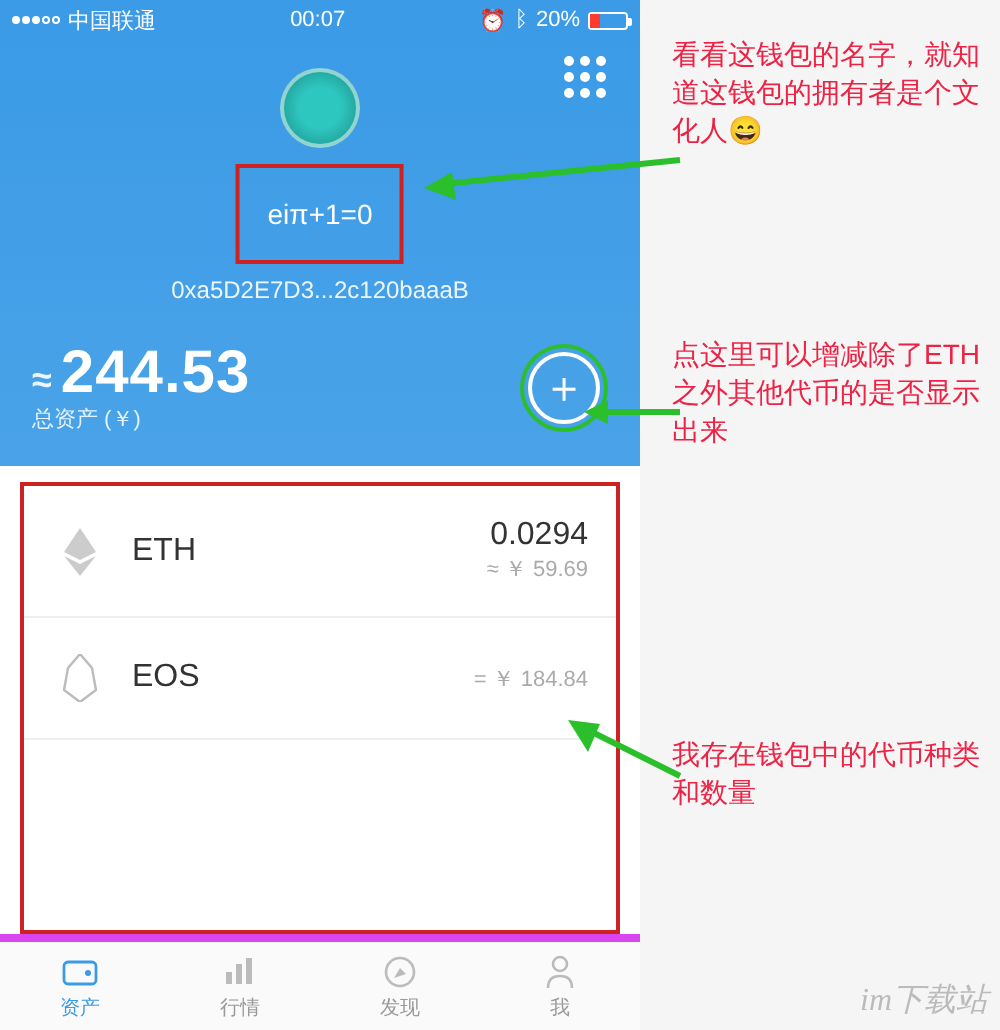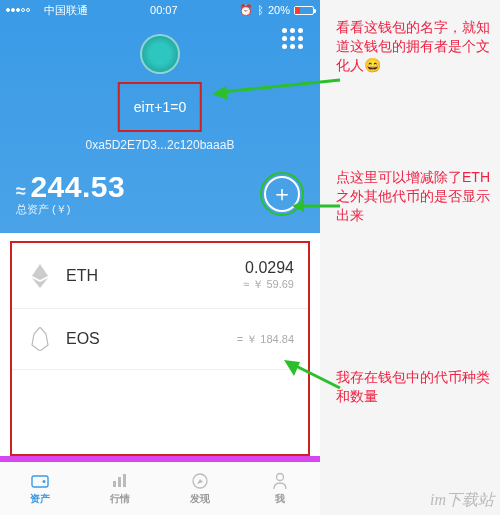--- a/index.html
+++ b/index.html
@@ -1,19 +1,19 @@
 <!DOCTYPE html>
 <html><head>
 <meta charset="utf-8">
 <style>
   * { margin: 0; padding: 0; box-sizing: border-box; font-family: -apple-system, "Helvetica Neue", Arial, sans-serif; }
   body { background: #f5f5f5; width: 500px; height: 515px; position: relative; overflow: hidden; }
   .phone { position: absolute; left: 0; top: 0; width: 320px; height: 515px; background: #fff; display: flex; flex-direction: column; }
   .status-bar { height: 20px; background: #3b9be6; color: #fff; font-size: 11px; display: flex; align-items: center; padding: 0 6px; justify-content: space-between; }
-  .status-left, .status-right { display: flex; align-items: center; gap: 14px; }
+  .status-left, .status-right { display: flex; align-items: center; gap: 4px; }
   .status-right { gap: 4px; }
   .dots { display: flex; gap: 1px; }
   .dots span { width: 4px; height: 4px; border: 0.5px solid #fff; border-radius: 50%; }
   .dots span.filled { background: #fff; }
   .header { background: linear-gradient(180deg,#3b9be6,#4aa3e8); padding: 10px 16px 16px; color: #fff; position: relative; }
   .grid-btn { position: absolute; right: 14px; top: 8px; width: 24px; height: 24px; display: grid; grid-template-columns: repeat(3,5px); grid-template-rows: repeat(3,5px); gap: 3px; }
   .grid-btn span { background: #fff; border-radius: 50%; }
   .avatar { width: 40px; height: 40px; border-radius: 50%; background: radial-gradient(circle,#2ec7c0 40%,#1a8f88 100%); margin: 4px auto 8px; border: 2px solid rgba(255,255,255,.5); }
   .wallet-name { text-align: center; font-size: 14px; margin-bottom: 6px; border: 2px solid #c22; display: inline-block; padding: 15px 14px; position: relative; left: 50%; transform: translateX(-50%); }
   .address { text-align: center; font-size: 12px; opacity: .9; margin-bottom: 18px; }
@@ -23,21 +23,21 @@
   .balance-label { font-size: 11px; opacity: .85; margin-top: -2px; }
   .add-btn { width: 36px; height: 36px; border: 2px solid #fff; border-radius: 50%; display: flex; align-items: center; justify-content: center; font-size: 22px; }
   .add-wrap { border: 2px solid #2bbf2b; border-radius: 50%; padding: 2px; }
   .token-list { flex: 1; border: 2.5px solid #c22; margin: 8px 10px 0; background: #fff; }
   .token { display: flex; align-items: center; padding: 16px 14px; border-bottom: 1px solid #eee; }
   .token-icon { width: 28px; height: 28px; display:flex; align-items:center; justify-content:center; color:#bbb; margin-right: 12px; }
   .token-name { font-size: 16px; color: #333; flex: 1; }
   .token-val { text-align: right; }
   .token-amt { font-size: 16px; color: #333; }
   .token-fiat { font-size: 11px; color: #aaa; }
-  .bottom-nav { height: 59px; border-top: 6px solid #d946ef; display: flex; background: #fafafa; margin-top: auto; font-weight: bold; }
+  .bottom-nav { height: 48px; border-top: 4px solid #d946ef; display: flex; background: #fafafa; margin-top: auto; }
   .nav-item { flex: 1; display: flex; flex-direction: column; align-items: center; justify-content: center; font-size: 10px; color: #999; gap: 1px; }
   .nav-item.active { color: #3b9be6; }
   .nav-icon { width: 20px; height: 20px; display:flex; align-items:center; justify-content:center; }
   .annotations { position: absolute; left: 322px; top: 0; width: 178px; height: 515px; }
   .note { position: absolute; right: 4px; font-size: 14px; color: #e24; line-height: 1.35; text-align: left; width: 160px; }
   .arrow { position: absolute; }
   .watermark { position: absolute; right: 6px; bottom: 4px; font-size: 16px; color: #bbb; font-style: italic; font-family: "STKaiti","KaiTi",serif; }
   .battery { width: 20px; height: 9px; border: 1px solid #fff; border-radius: 2px; position: relative; }
   .battery::after { content:""; position:absolute; right:-3px; top:2px; width:2px; height:4px; background:#fff; border-radius:0 1px 1px 0;}
   .battery-fill { width: 26%; height: 100%; background: #ff3b30; }

